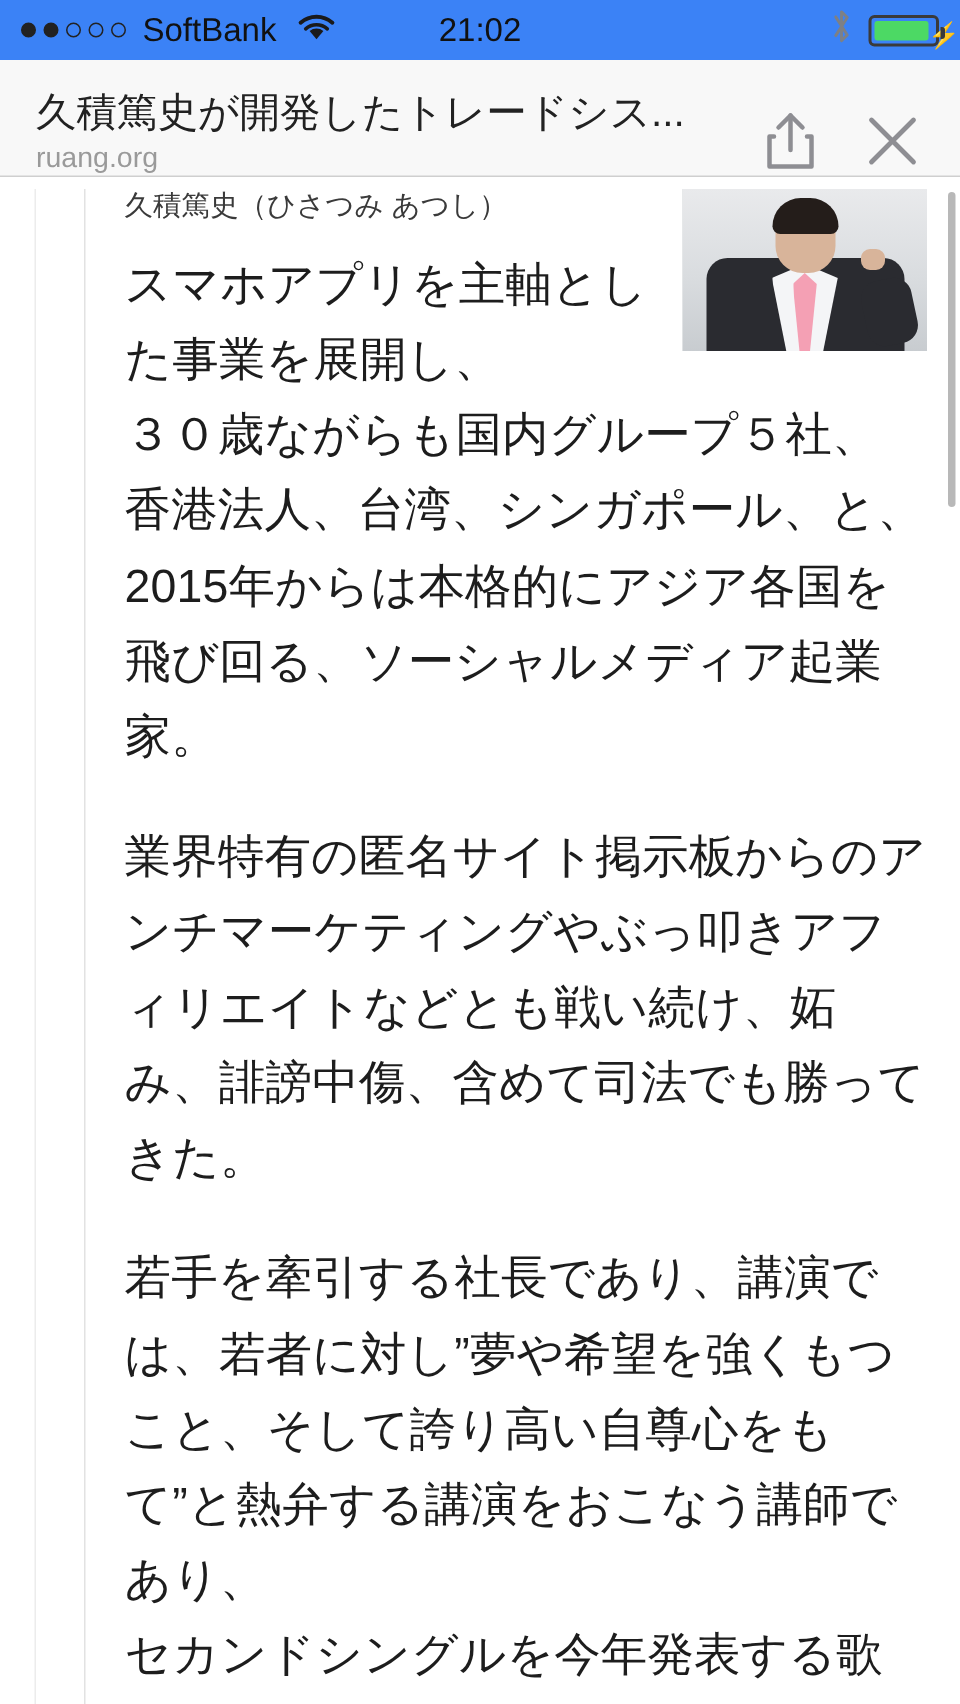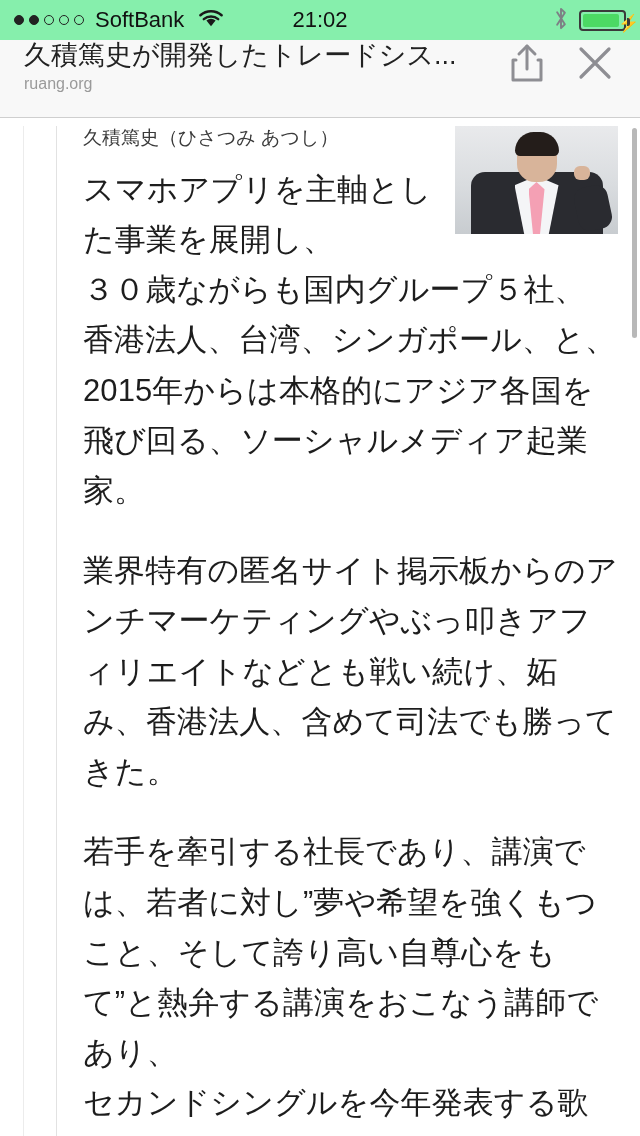--- a/index.html
+++ b/index.html
@@ -14,21 +14,21 @@
     position: relative;
     width: 640px;
     height: 1136px;
     background: #f7f7f7;
     overflow: hidden;
   }
 
   
   .statusbar {
     height: 40px;
-    background: #86efac;
+    background: #3b82f6;
     display: flex;
     align-items: center;
     padding: 0 14px;
     position: relative;
   }
   .sb-left {
     display: flex;
     align-items: center;
     gap: 7px;
   }
@@ -93,39 +93,39 @@
     top: 1px;
     font-size: 17px;
     color: #222;
   }
 
   
   .navbar {
     height: 78px;
     background: #f8f8f8;
     display: flex;
-    align-items: flex-start;
+    align-items: flex-end;
     padding: 0 18px 0 24px;
     border-bottom: 1px solid #cfcfcf;
   }
   .nav-text {
     flex: 1;
     min-width: 0;
     padding-right: 12px;
   }
   .nav-title {
     font-size: 27px;
     color: #222;
     line-height: 1.15;
     white-space: nowrap;
     overflow: hidden;
     text-overflow: ellipsis;
   }
   .nav-sub {
-    font-size: 16px;
+    font-size: 19px;
     color: #9a9a9a;
     margin-top: 4px;
     white-space: nowrap;
     overflow: hidden;
     text-overflow: ellipsis;
   }
   .nav-actions {
     display: flex;
     align-items: center;
     gap: 26px;
@@ -341,21 +341,21 @@
           <span class="ph-arm"></span>
           <span class="ph-hand"></span>
         </div>
 
         <div class="byline">久積篤史（ひさつみ あつし）</div>
 
         <p class="body" style="white-space: pre-line;">スマホアプリを主軸とした事業を展開し、
 ３０歳ながらも国内グループ５社、
 香港法人、台湾、シンガポール、と、2015年からは本格的にアジア各国を飛び回る、ソーシャルメディア起業家。</p>
         <div class="clear"></div>
-        <p class="body" style="white-space: pre-line;">業界特有の匿名サイト掲示板からのアンチマーケティングやぶっ叩きアフィリエイトなどとも戦い続け、妬み、香港法人、含めて司法でも勝ってきた。</p>
+        <p class="body" style="white-space: pre-line;">業界特有の匿名サイト掲示板からのアンチマーケティングやぶっ叩きアフィリエイトなどとも戦い続け、妬み、誹謗中傷、含めて司法でも勝ってきた。</p>
         <p class="body" style="white-space: pre-line;">若手を牽引する社長であり、講演では、若者に対し”夢や希望を強くもつこと、そして誇り高い自尊心をもて”と熱弁する講演をおこなう講師であり、
 セカンドシングルを今年発表する歌手でもあり、数多くの主催CLUBイベントをオーガナイズし、総勢6000人以上を動員したオーガナイザーでもあり、
 そして何より、誰よりもソーシャルメディアを愛し続け、インフルエンサーマーケティングといった今になってやっと注目し始めた
 最先端のデジタルメーケティングを2年前から実践し続けてきた
 インフルエンサーの第一人者でもある。</p>
 
       </div>
     </div>
     <div class="scrollbar"></div>
   </div>

